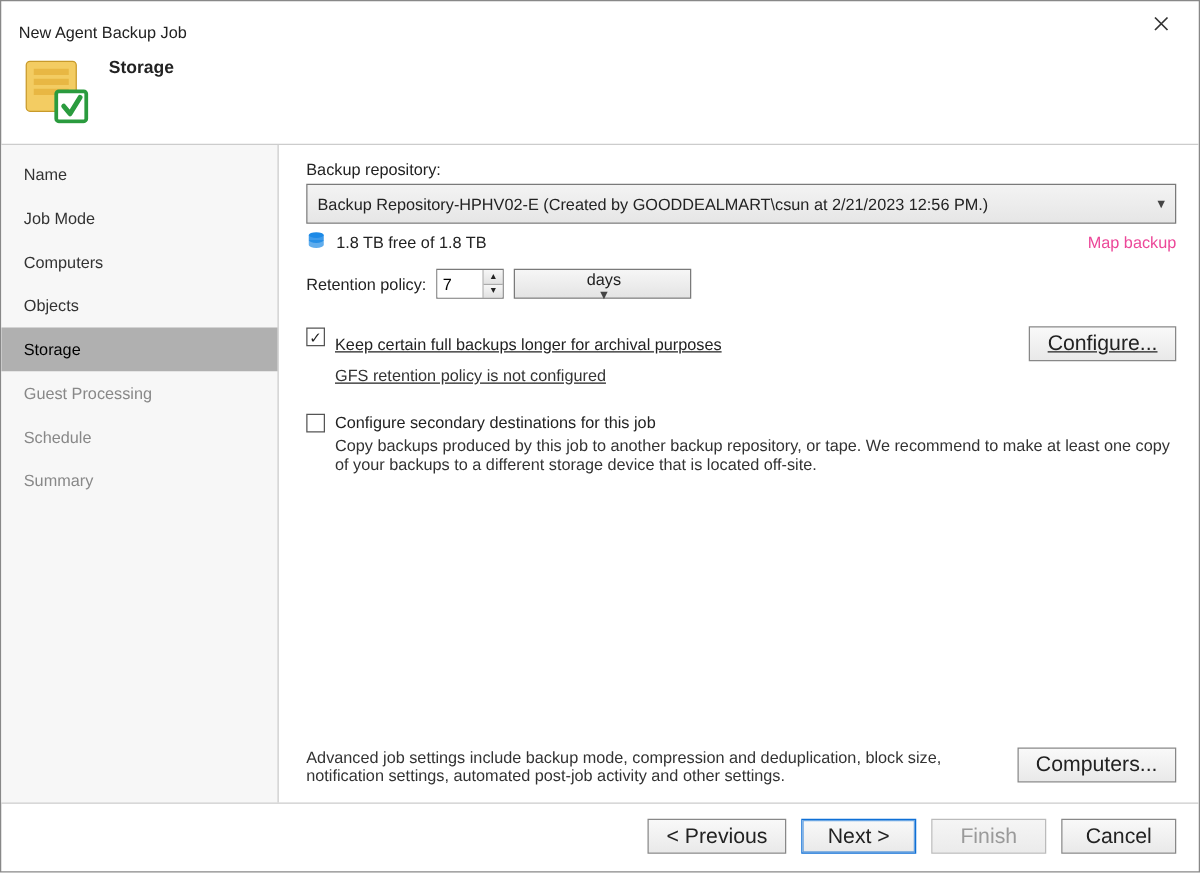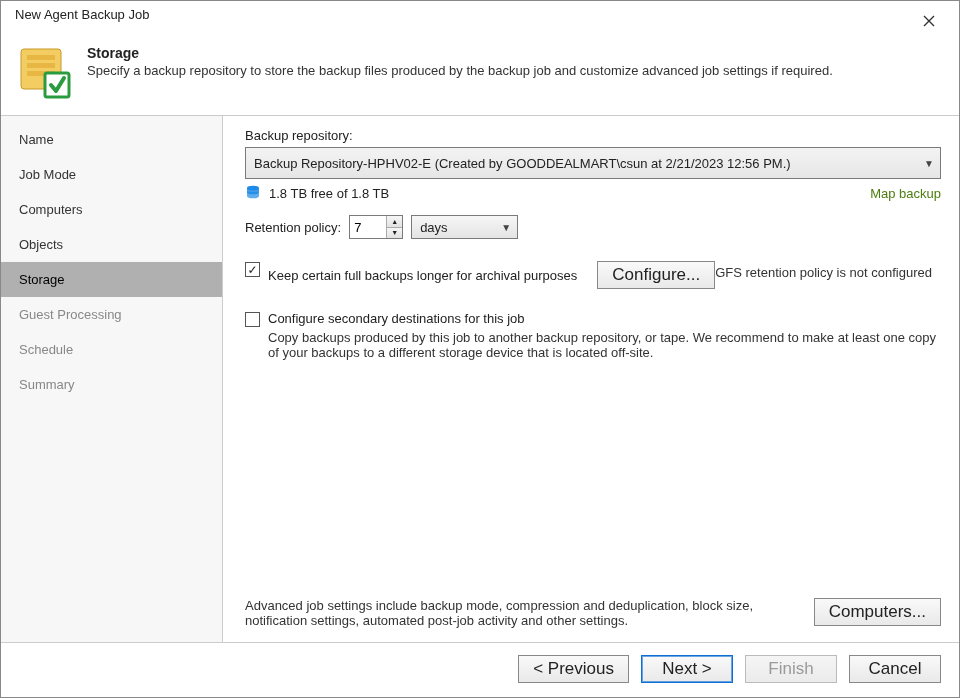--- a/index.html
+++ b/index.html
@@ -11,21 +11,21 @@
     background: #fff;
     width: 960px;
     height: 698px;
     border: 1px solid #888;
     overflow: hidden;
     display: flex;
     flex-direction: column;
   }
   .titlebar {
     display: flex;
-    align-items: flex-start;
+    align-items: flex-end;
     justify-content: space-between;
     padding: 6px 10px 0 14px;
     height: 32px;
   }
   .titlebar .title { font-size: 13px; }
   .close-x {
     width: 40px; height: 28px;
     display: flex; align-items: center; justify-content: center;
     font-size: 14px;
     cursor: pointer;
@@ -97,21 +97,21 @@
     cursor: pointer;
     font-size: 13px;
   }
   .select .caret { font-size: 10px; color: #444; }
   .info-line {
     display: flex; align-items: center; justify-content: space-between;
     margin-top: 6px;
   }
   .freespace { display: flex; align-items: center; gap: 8px; }
   .db-icon { width: 16px; height: 16px; }
-  .link { color: #4d7c0f; cursor: pointer; text-decoration: none; }
+  .link { color: #ec4899; cursor: pointer; text-decoration: none; }
   .retention { margin-top: 14px; display: flex; align-items: center; gap: 8px; }
   .spinner {
     display: inline-flex; align-items: stretch;
     border: 1px solid #7a7a7a; height: 24px;
     background: #fff;
   }
   .spinner input {
     width: 36px; border: none; outline: none;
     padding: 0 4px; font-size: 13px;
   }
@@ -119,25 +119,25 @@
     display: flex; flex-direction: column;
     width: 16px; border-left: 1px solid #aaa;
   }
   .spinner .buttons div {
     flex:1; display:flex; align-items:center; justify-content:center;
     font-size: 7px; background: linear-gradient(#f6f6f6,#e2e2e2);
     cursor: pointer;
   }
   .spinner .buttons div:first-child { border-bottom:1px solid #aaa; }
   .unit-select {
-    height: 24px; width: 107px;
+    height: 24px; width: 142px;
     border: 1px solid #7a7a7a;
     background: linear-gradient(#f6f6f6,#e4e4e4);
     display:flex; align-items:center; justify-content:space-between;
-    padding: 0 6px 0 8px; cursor:pointer;
+    padding: 0 6px 0 8px; cursor:pointer;flex-direction:column;
   }
   .check-row {
     display:flex; align-items:flex-start;
     margin-top:22px;
   }
   .check-row .box {
     width:15px; height:15px; border:1px solid #555;
     display:flex; align-items:center; justify-content:center;
     font-size:12px; color:#222; background:#fff;
     flex-shrink:0; margin-top:1px; cursor:pointer;
@@ -200,21 +200,20 @@
       <rect x="4" y="6" width="40" height="40" rx="3" fill="#f3cc62" stroke="#c89a2a"></rect>
       <rect x="10" y="12" width="28" height="5" fill="#e8b743"></rect>
       <rect x="10" y="20" width="28" height="5" fill="#e8b743"></rect>
       <rect x="10" y="28" width="28" height="5" fill="#e8b743"></rect>
       <rect x="28" y="30" width="24" height="24" rx="2" fill="#fff" stroke="#2a9b3e" stroke-width="3"></rect>
       <path d="M34 42 L39 48 L47 35" fill="none" stroke="#2a9b3e" stroke-width="4" stroke-linecap="round" stroke-linejoin="round"></path>
     </svg>
   </div>
   <div class="header-text">
     <h1>Storage</h1>
-    <p>Specify a backup repository to store the backup files produced by the backup job and customize advanced job settings if required.</p>
   </div>
 </div>
 
 <div class="body">
   <div class="sidebar">
     <div class="sidebar-item">Name</div>
     <div class="sidebar-item">Job Mode</div>
     <div class="sidebar-item">Computers</div>
     <div class="sidebar-item">Objects</div>
     <div class="sidebar-item active">Storage</div>
@@ -253,21 +252,21 @@
         </div>
       </div>
       <div class="unit-select">
         <span>days</span>
         <span class="caret" style="font-size:10px;color:#444;">▼</span>
       </div>
     </div>
 
     <div class="check-row">
       <div class="box">✓</div>
-      <div class="texts" style="display:flex;flex-direction:row;flex:1;">
+      <div class="texts" style="display:flex;flex-direction:column;flex:1;text-decoration:underline;">
         <div style="display:flex;align-items:center;justify-content:space-between;gap:20px;">
           <span>Keep certain full backups longer for archival purposes</span>
           <button class="btn" style="min-width:98px;">Configure...</button>
         </div>
         <span class="hint">GFS retention policy is not configured</span>
       </div>
     </div>
 
     <div class="check-row">
       <div class="box"></div>

